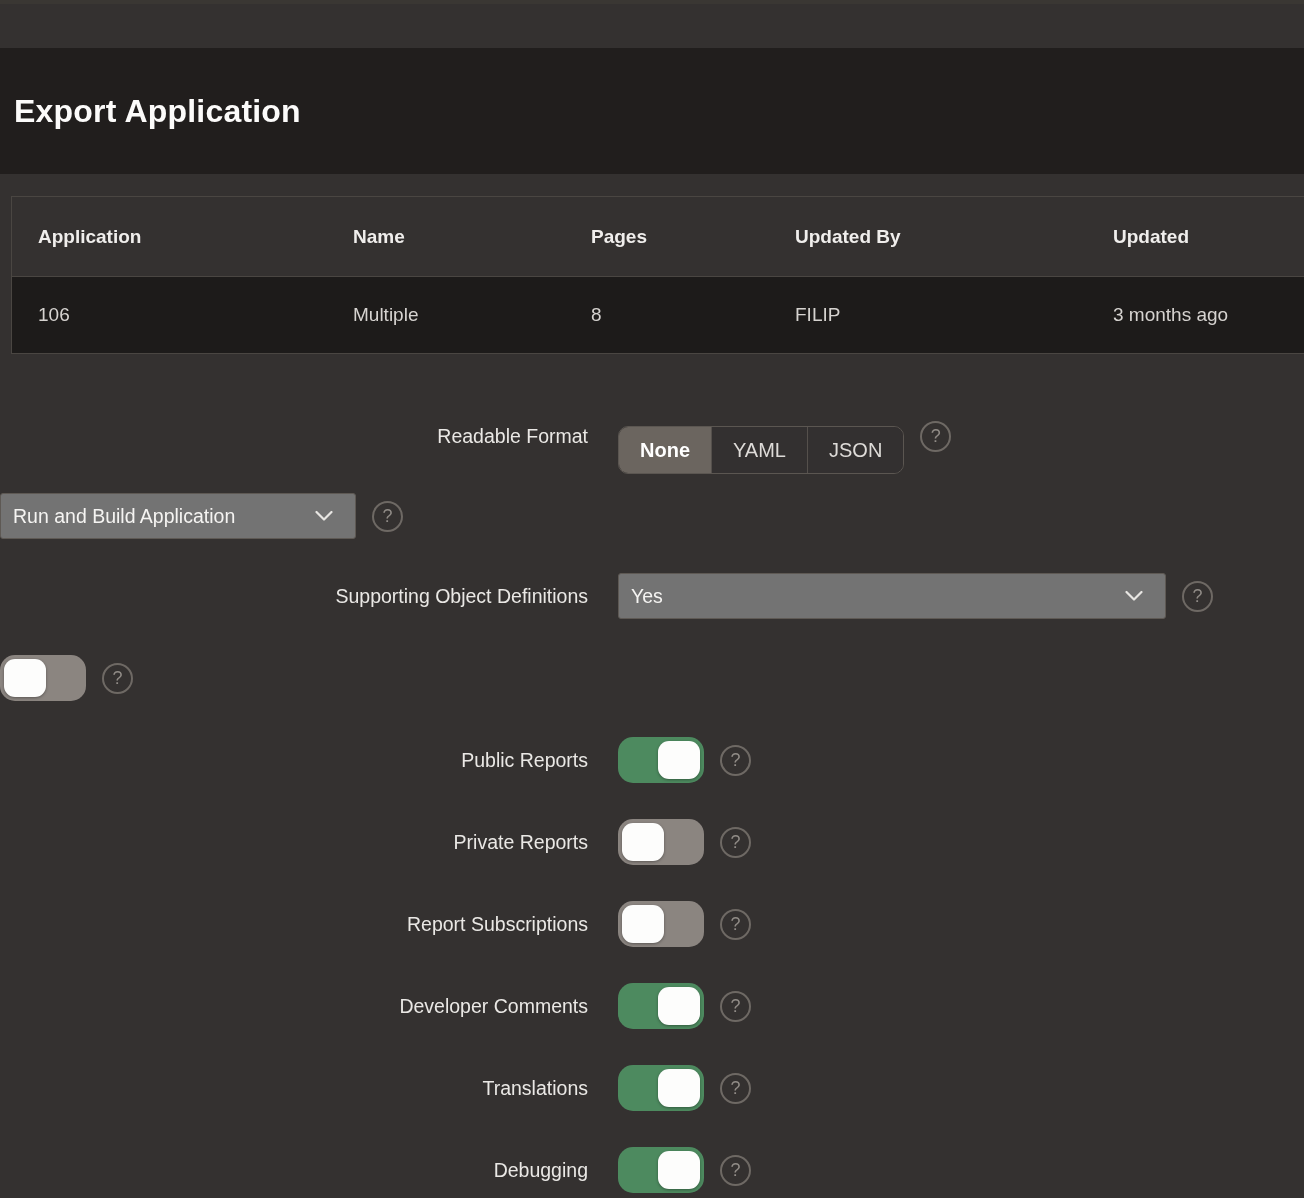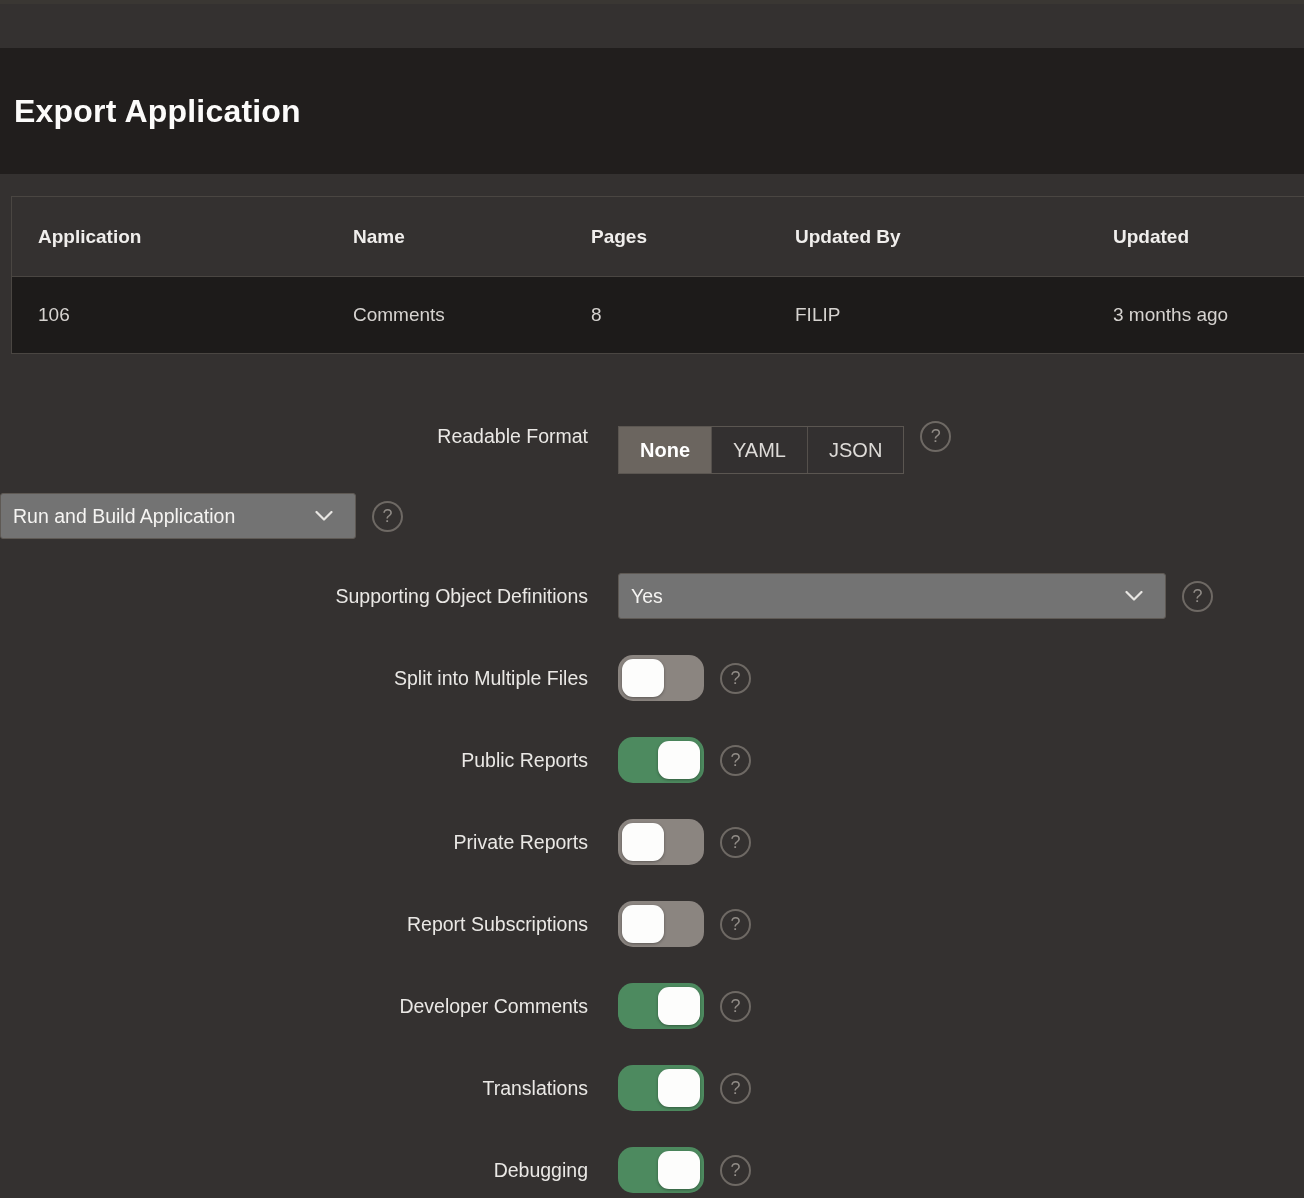--- a/index.html
+++ b/index.html
@@ -39,21 +39,21 @@
     display:flex;align-items:center;height:48px;margin-bottom:32px;
   }
   .f-row.toggle-pitch{margin-bottom:34px;}
   .f-label{
     flex:0 0 588px;text-align:right;
     font-size:19.5px;color:#eae8e5;margin-right:30px;white-space:nowrap;
   }
   
   .seg{
     display:inline-flex;height:46px;
-    border:1px solid #5b5651;border-radius:0;overflow:hidden;
+    border:1px solid #5b5651;border-radius:10px;overflow:hidden;
     background:#333030;
     margin-top:28px;
   }
   .seg-btn{
     display:flex;align-items:center;padding:0 21px;
     font-size:20px;color:#dedbd8;background:#333030;cursor:pointer;
     border-left:1px solid #55504c;
   }
   .seg-btn:first-child{border-left:none;}
   .seg-btn[data-selected="true"]{
@@ -105,21 +105,21 @@
   <div class="app-table">
     <div class="t-head">
       <div class="cell">Application</div>
       <div class="cell">Name</div>
       <div class="cell">Pages</div>
       <div class="cell">Updated By</div>
       <div class="cell">Updated</div>
     </div>
     <div class="t-row">
       <div class="cell">106</div>
-      <div class="cell">Comments</div>
+      <div class="cell">Multiple</div>
       <div class="cell">8</div>
       <div class="cell">FILIP</div>
       <div class="cell">3 months ago</div>
     </div>
   </div>
 
   <div class="export-form">
 
     <div class="f-row">
       <div class="f-label">Readable Format</div>
@@ -150,21 +150,20 @@
         <span class="chev">
           <svg width="18" height="11" viewBox="0 0 18 11">
               <polyline points="1.5,1.5 9,9 16.5,1.5" fill="none" stroke="#e8e6e3" stroke-width="2.2" stroke-linecap="round" stroke-linejoin="round"></polyline>
             </svg>
         </span>
       </div>
       <div class="help">?</div>
     </div>
 
     <div class="f-row toggle-pitch">
-      <div class="f-label">Split into Multiple Files</div>
       <span class="toggle" data-state="off">
           <span class="knob"></span>
         </span>
       <div class="help">?</div>
     </div>
 
     <div class="f-row toggle-pitch">
       <div class="f-label">Public Reports</div>
       <span class="toggle" data-state="on">
           <span class="knob"></span>

